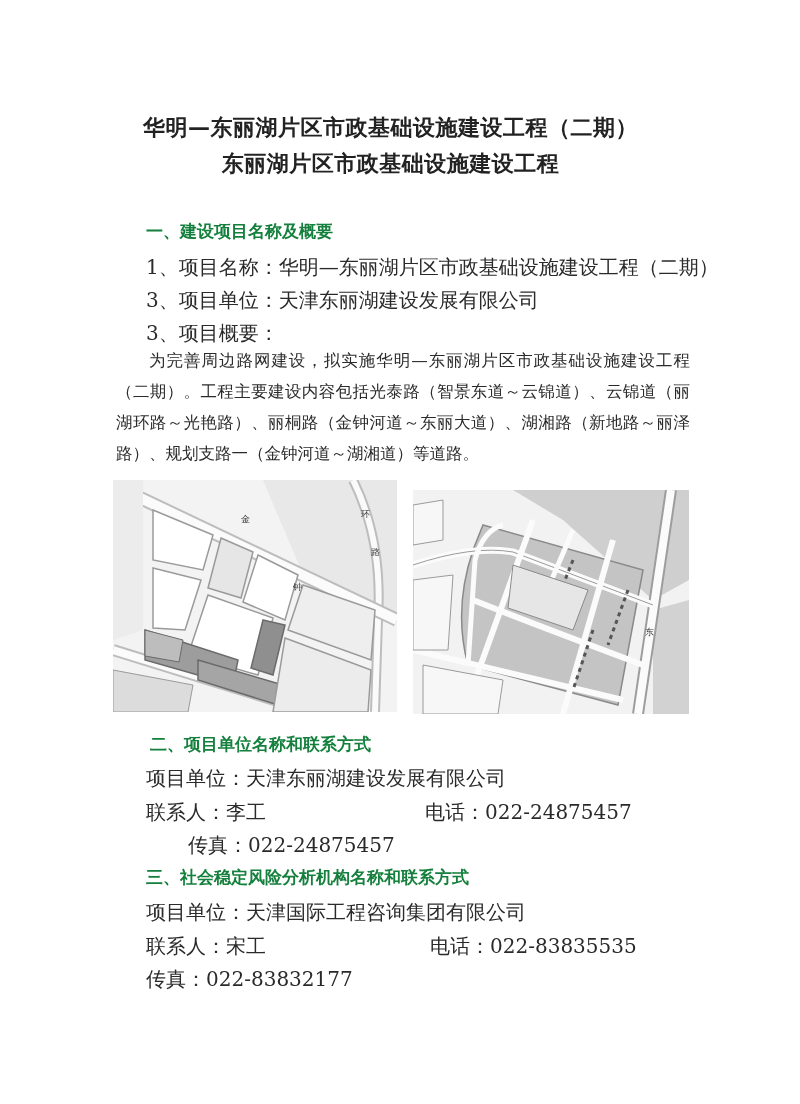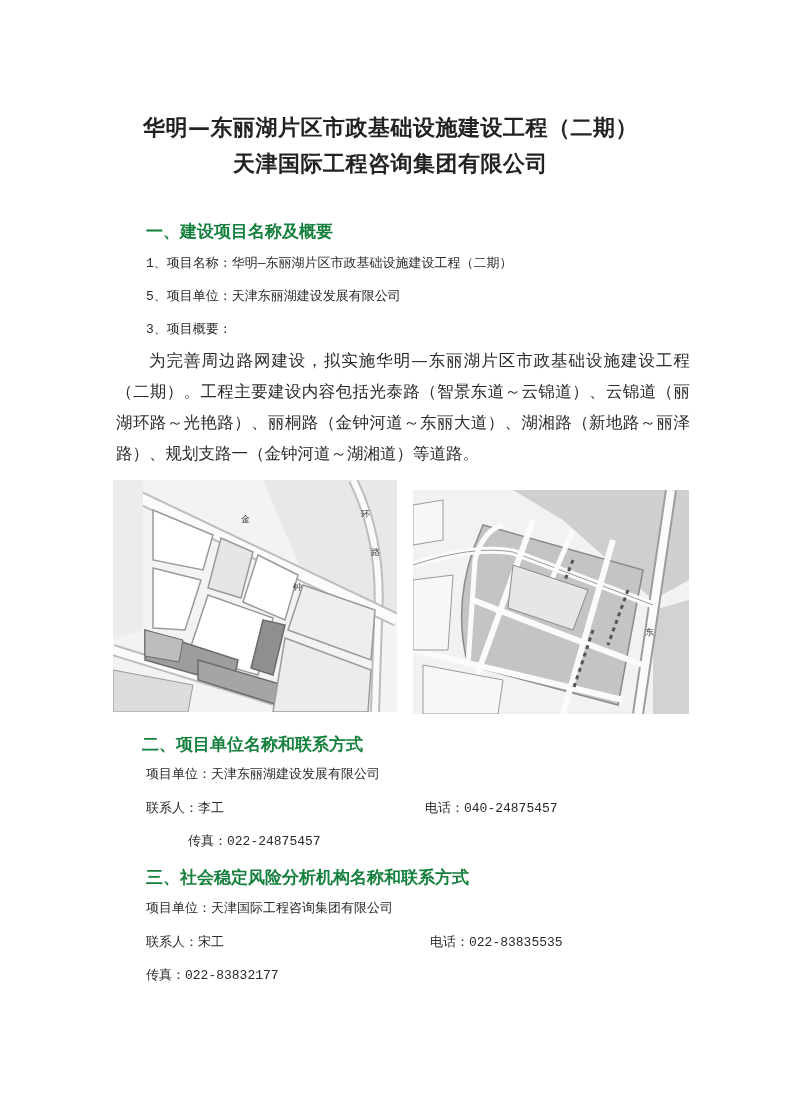--- a/index.html
+++ b/index.html
@@ -3,34 +3,34 @@
   <meta charset="utf-8">
   <style>
     html, body { margin: 0; padding: 0; background: #ffffff; }
     body { width: 800px; height: 1104px; position: relative; overflow: hidden;
            font-family: "DejaVu Serif", "Liberation Serif", serif; color: #1c1c1c; }
     .title { position: absolute; left: 0; width: 781px; text-align: center;
              font-family: "DejaVu Sans", sans-serif; font-weight: bold; font-size: 22px; color: #222; letter-spacing: 0.5px; }
     .t1 { top: 113px; }
     .t2 { top: 149px; }
     .h { position: absolute; font-family: "DejaVu Sans", sans-serif; font-weight: bold; font-size: 17px; color: #15803d; }
-    .p { position: absolute; font-size: 13px; color: #2a2a2a; white-space: nowrap; font-family: Liberation Mono, monospace; }
+    .p { position: absolute; font-size: 20px; color: #2a2a2a; white-space: nowrap; }
     .para { position: absolute; left: 116px; width: 574px; font-size: 16.5px; line-height: 31px; color: #2a2a2a; text-indent: 33px; text-align: justify; }
     .map { position: absolute; border: none; overflow: hidden; }
     .map svg { display: block; }
   </style>
 </head>
 <body>
 
 <div class="title t1">华明—东丽湖片区市政基础设施建设工程（二期）</div>
-<div class="title t2">天津国际工程咨询集团有限公司</div>
+<div class="title t2">东丽湖片区市政基础设施建设工程</div>
 
 <div class="h" style="left:146px; top:220px;">一、建设项目名称及概要</div>
 <div class="p" style="left:146px; top:254px;">1、项目名称：华明—东丽湖片区市政基础设施建设工程（二期）</div>
-<div class="p" style="left:146px; top:287px;">5、项目单位：天津东丽湖建设发展有限公司</div>
+<div class="p" style="left:146px; top:287px;">3、项目单位：天津东丽湖建设发展有限公司</div>
 <div class="p" style="left:146px; top:320px;">3、项目概要：</div>
 <div class="para" style="top:345px;">为完善周边路网建设，拟实施华明—东丽湖片区市政基础设施建设工程（二期）。工程主要建设内容包括光泰路（智景东道～云锦道）、云锦道（丽湖环路～光艳路）、丽桐路（金钟河道～东丽大道）、湖湘路（新地路～丽泽路）、规划支路一（金钟河道～湖湘道）等道路。</div>
 
 <div class="map" style="left:113px; top:480px; width:284px; height:232px;">
   <svg width="284" height="232" viewBox="0 0 284 232">
     <rect width="284" height="232" fill="#f3f3f3"></rect>
 
     <path d="M150 0 L284 0 L284 140 L200 118 Z" fill="#e8e8e8"></path>
 
     <path d="M240 0 Q270 60 265 140 L262 232" stroke="#bdbdbd" stroke-width="10" fill="none"></path>
@@ -92,23 +92,23 @@
 
     <path d="M100 75 L175 100 L160 140 L95 118 Z" fill="#e6e6e6" stroke="#8a8a8a" stroke-width="1"></path>
 
     <path d="M0 90 L40 85 L35 160 L0 160 Z" fill="#f7f7f7" stroke="#9a9a9a" stroke-width="1"></path>
     <path d="M10 175 L90 190 L85 224 L10 224 Z" fill="#f7f7f7" stroke="#9a9a9a" stroke-width="1"></path>
     <path d="M0 15 L30 10 L30 50 L0 55 Z" fill="#f7f7f7" stroke="#9a9a9a" stroke-width="1"></path>
     <text x="232" y="145" font-size="9" fill="#333" font-family="DejaVu Sans, sans-serif">东</text>
   </svg>
 </div>
 
-<div class="h" style="left:142px; top:733px;">二、项目单位名称和联系方式</div>
+<div class="h" style="left:150px; top:733px;">二、项目单位名称和联系方式</div>
 <div class="p" style="left:146px; top:765px;">项目单位：天津东丽湖建设发展有限公司</div>
 <div class="p" style="left:146px; top:799px;">联系人：李工</div>
-<div class="p" style="left:425px; top:799px;">电话：040-24875457</div>
+<div class="p" style="left:425px; top:799px;">电话：022-24875457</div>
 <div class="p" style="left:146px; top:832px;margin-left:42px;">传真：022-24875457</div>
 
 <div class="h" style="left:146px; top:866px;">三、社会稳定风险分析机构名称和联系方式</div>
 <div class="p" style="left:146px; top:899px;">项目单位：天津国际工程咨询集团有限公司</div>
 <div class="p" style="left:146px; top:933px;">联系人：宋工</div>
 <div class="p" style="left:430px; top:933px;">电话：022-83835535</div>
 <div class="p" style="left:146px; top:966px;">传真：022-83832177</div>
 
 </body></html>

